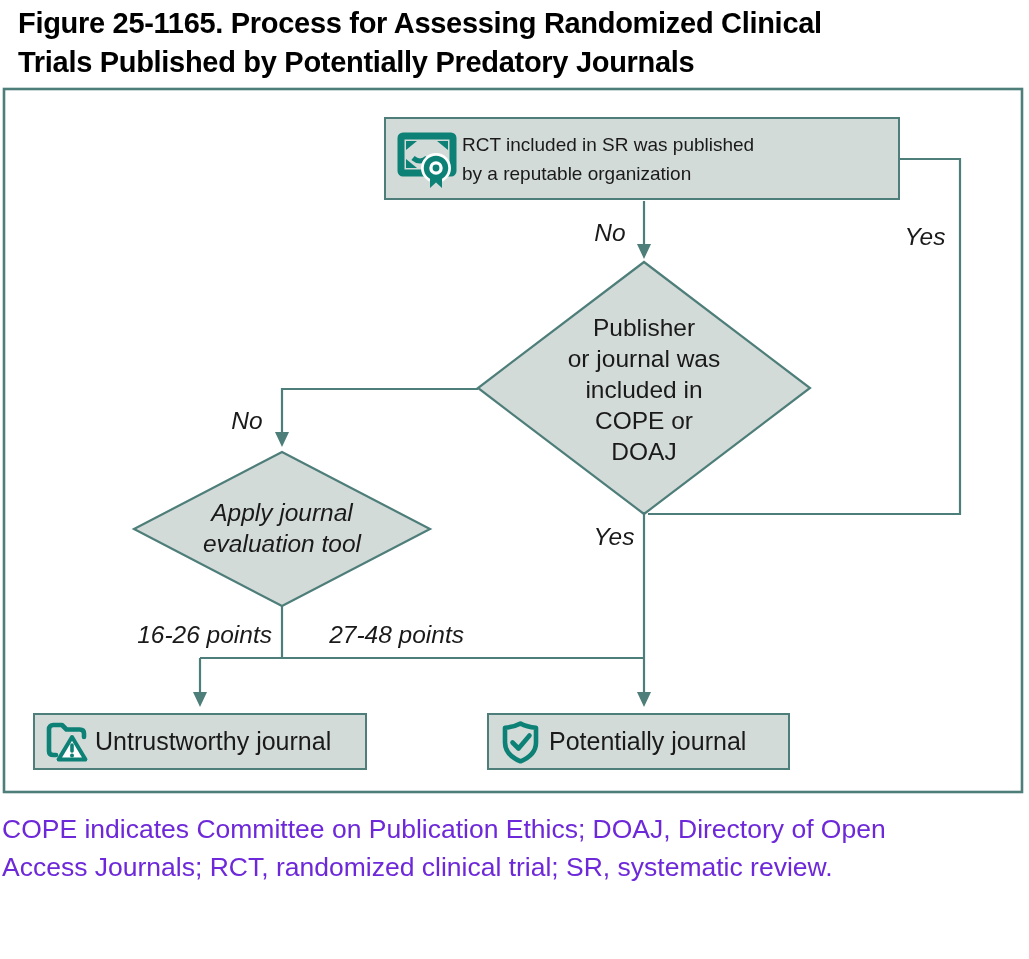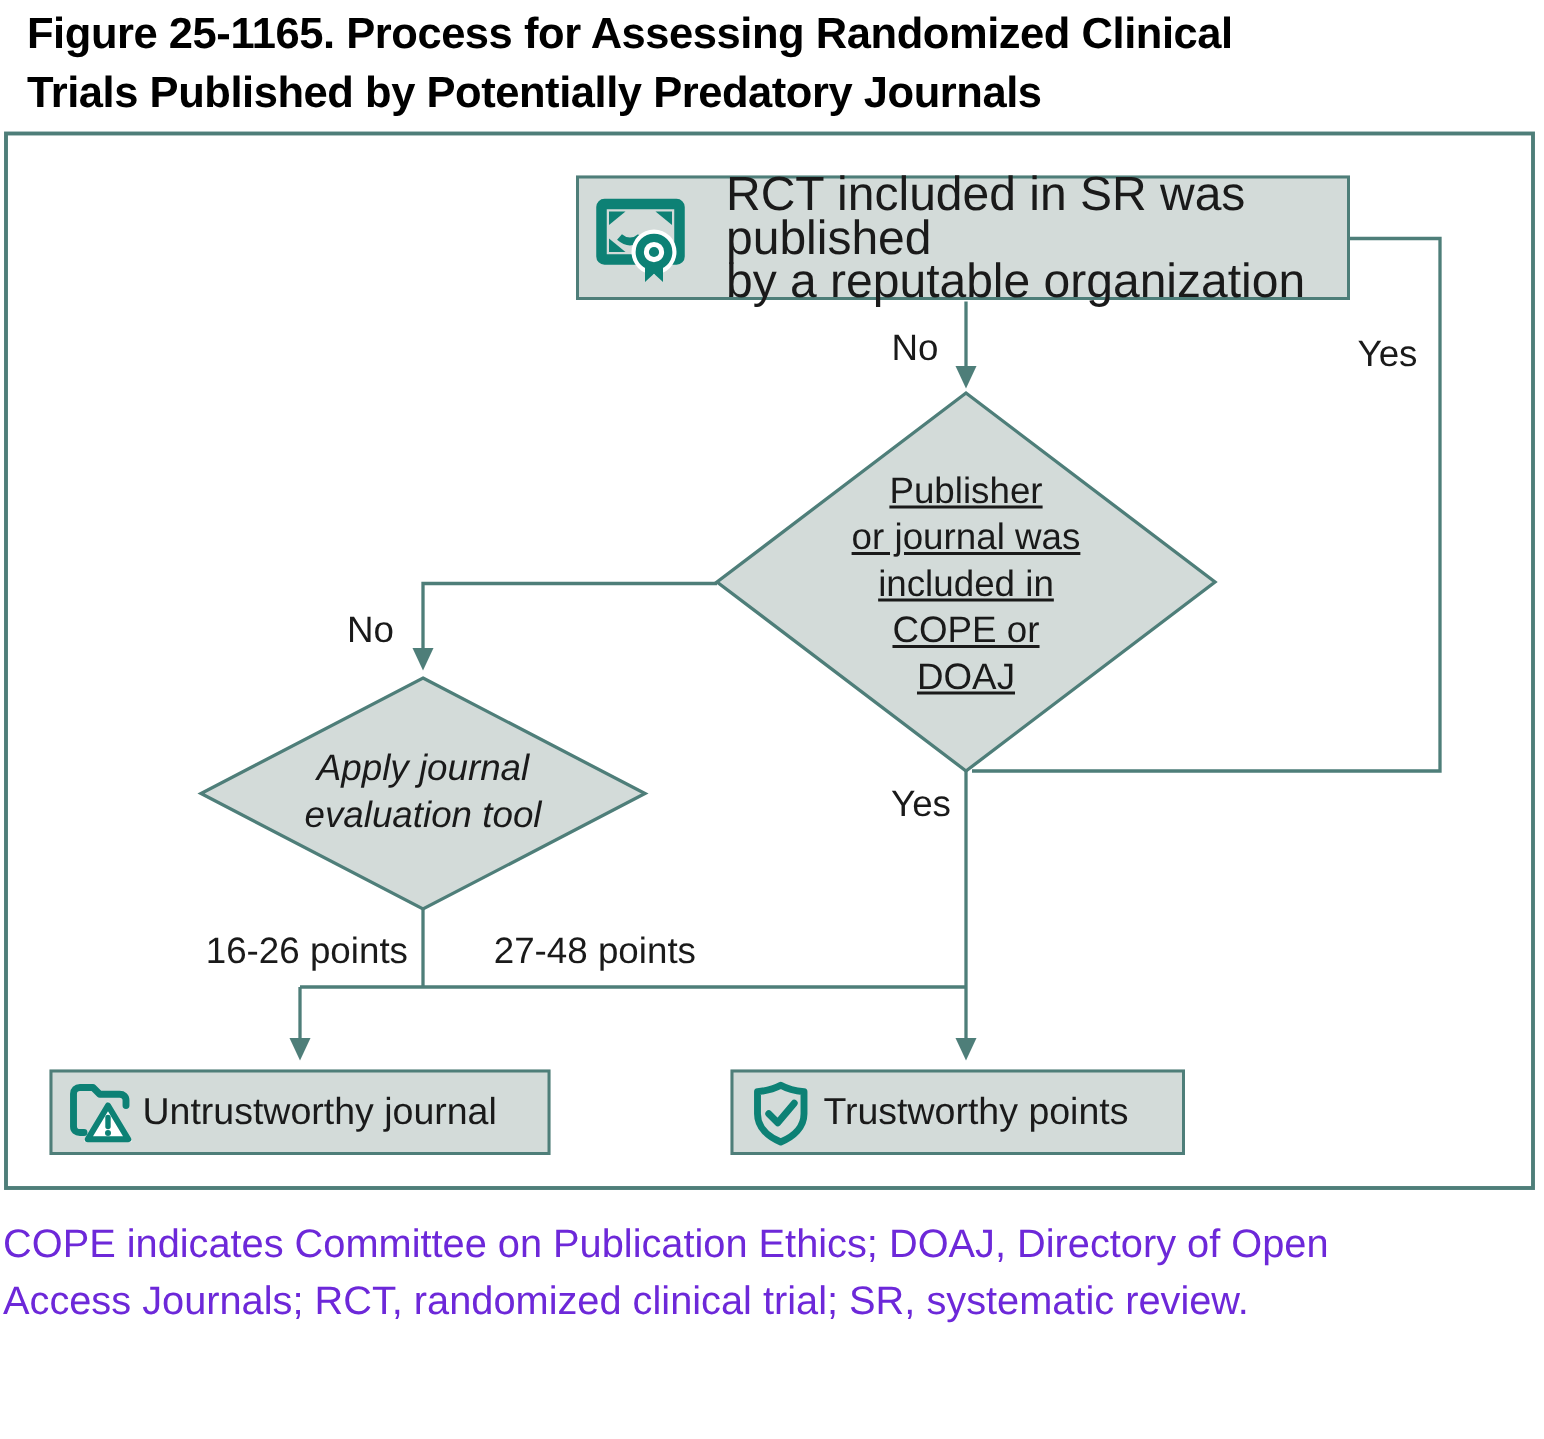--- a/index.html
+++ b/index.html
@@ -12,28 +12,28 @@
     position:absolute;left:18px;top:4px;width:1020px;
     font-size:29px;font-weight:bold;line-height:39px;letter-spacing:-0.3px;color:#000;
   }
   .diagram-svg{position:absolute;left:0;top:0;width:1029px;height:959px;}
   .edge{stroke:var(--accent);stroke-width:2.2;fill:none;}
   .outer-border{stroke:var(--accent);stroke-width:2.6;fill:none;}
   .diamond{fill:var(--node_fill);stroke:var(--accent);stroke-width:2.2;}
   .arrowhead{fill:var(--accent);stroke:none;}
   .node-box{
     position:absolute;box-sizing:border-box;background:var(--node_fill);
-    border:2px solid var(--accent);display:flex;align-items:center;gap:24px;
-    padding:0 10px;font-size:32px;line-height:29px;
+    border:2px solid var(--accent);display:flex;align-items:center;gap:2px;
+    padding:0 10px;font-size:19px;line-height:29px;
   }
   .node-box .icon{flex:0 0 auto;display:flex;align-items:center;}
   .diamond-label{
     position:absolute;text-align:center;font-size:24.5px;line-height:31px;
   }
-  .edge-label{position:absolute;font-size:24.5px;line-height:28px;}
+  .edge-label{position:absolute;font-size:24.5px;line-height:28px;font-style:italic;}
   .footnote{
     position:absolute;left:2px;top:810px;width:1024px;
     font-size:26.5px;line-height:38px;color:#6d28d9;
   }
   .icon svg{display:block;}
   .icon .stroke{stroke:var(--icon);fill:none;}
   .icon .fill{fill:var(--icon);stroke:none;}
   .icon .mask{fill:#fff;stroke:none;}
 </style>
 </head>
@@ -76,21 +76,21 @@
         <circle class="mask" cx="40" cy="38" r="15"></circle>
         <circle class="stroke" cx="40" cy="38" r="9.5" stroke-width="5.5"></circle>
         <circle class="fill" cx="40" cy="38" r="3.4"></circle>
         <path class="fill" d="M34,47 L34,58 L40,52.5 L46,58 L46,47 Z"></path>
       </svg>
     </span>
     <span class="pre">RCT included in SR was published
 by a reputable organization</span>
   </div>
 
-  <div class="diamond-label pre" style="left:514px;top:312px;width:260px;text-decoration:underline;">Publisher
+  <div class="diamond-label pre" style="left:514px;top:312px;width:260px;">Publisher
 or journal was
 included in
 COPE or
 DOAJ</div>
   <div class="diamond-label pre" style="left:162px;top:497px;width:240px;font-style:italic;">Apply journal
 evaluation tool</div>
 
   <div class="edge-label" style="left:588px;top:219px;width:44px;text-align:center;">No</div>
   <div class="edge-label" style="left:899px;top:223px;width:52px;text-align:center;">Yes</div>
   <div class="edge-label" style="left:224px;top:407px;width:46px;text-align:center;">No</div>
@@ -111,19 +111,19 @@
     <span>Untrustworthy journal</span>
   </div>
 
   <div class="node-box" style="left:487px;top:713px;width:303px;height:57px;padding-left:9px;gap:6px;font-size:25px;">
     <span class="icon">
       <svg width="45" height="46" viewBox="0 0 45 46">
         <path class="stroke" d="M22.5,4.5 C27,7 31.5,8.2 38,8.8 V23.5 C38,32.5 31,38.8 22.5,42.3 C14,38.8 7,32.5 7,23.5 V8.8 C13.5,8.2 18,7 22.5,4.5 Z" stroke-width="4.6" stroke-linejoin="round"></path>
         <path class="stroke" d="M14.5,23.5 L20.5,29.5 L31.5,16.5" stroke-width="4.6" stroke-linecap="round" stroke-linejoin="round"></path>
       </svg>
     </span>
-    <span>Trustworthy points</span>
+    <span>Potentially journal</span>
   </div>
 
   <div class="footnote pre">COPE indicates Committee on Publication Ethics; DOAJ, Directory of Open
 Access Journals; RCT, randomized clinical trial; SR, systematic review.</div>
 
 </div>
 
 </body></html>

